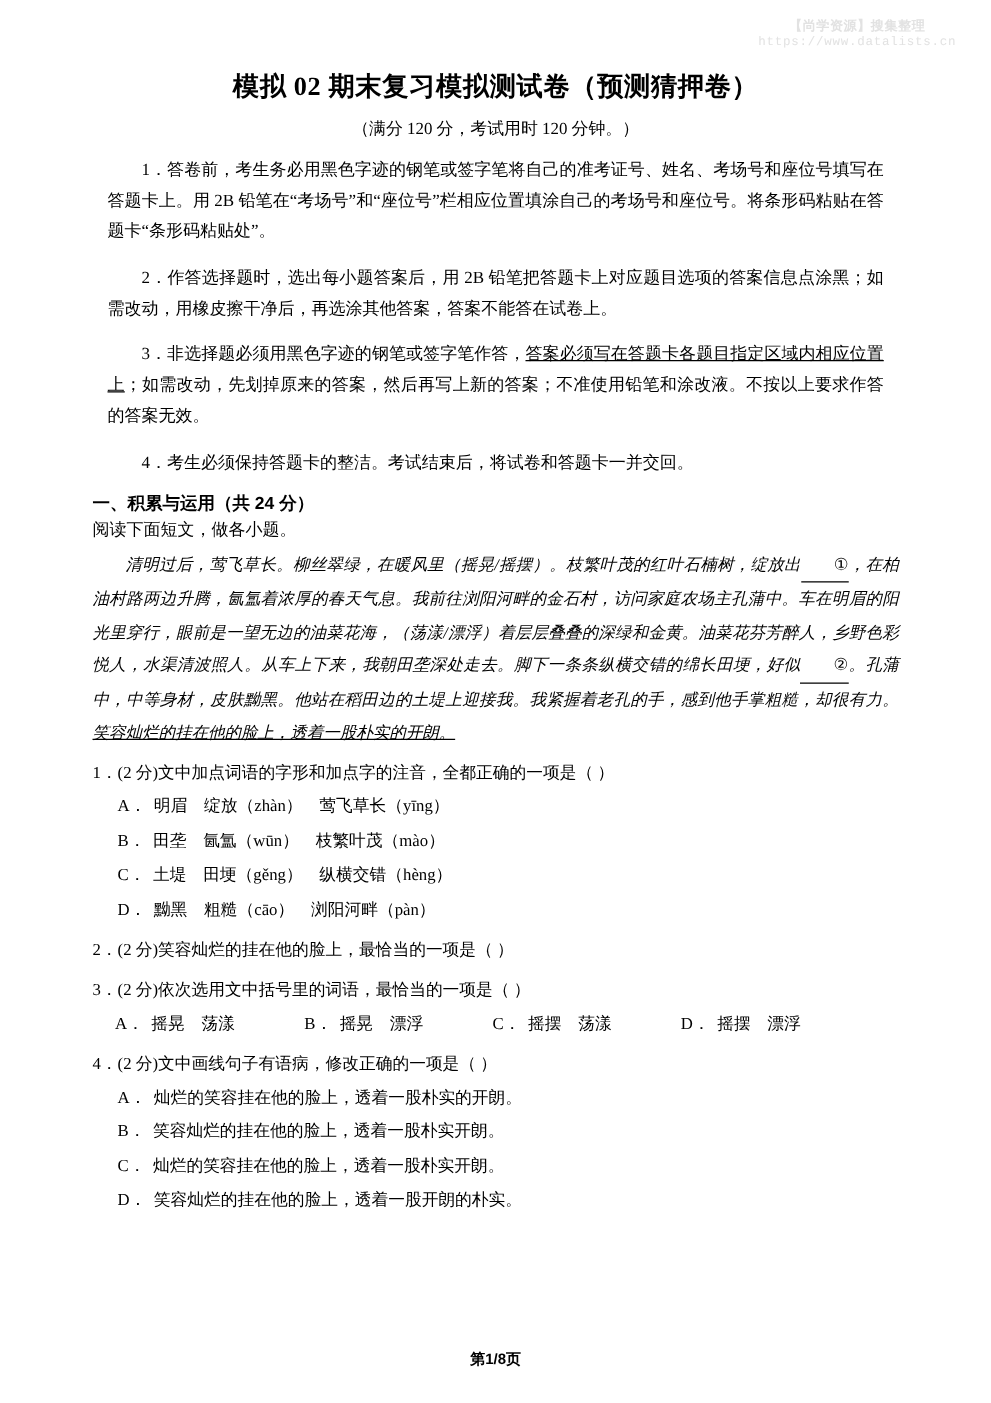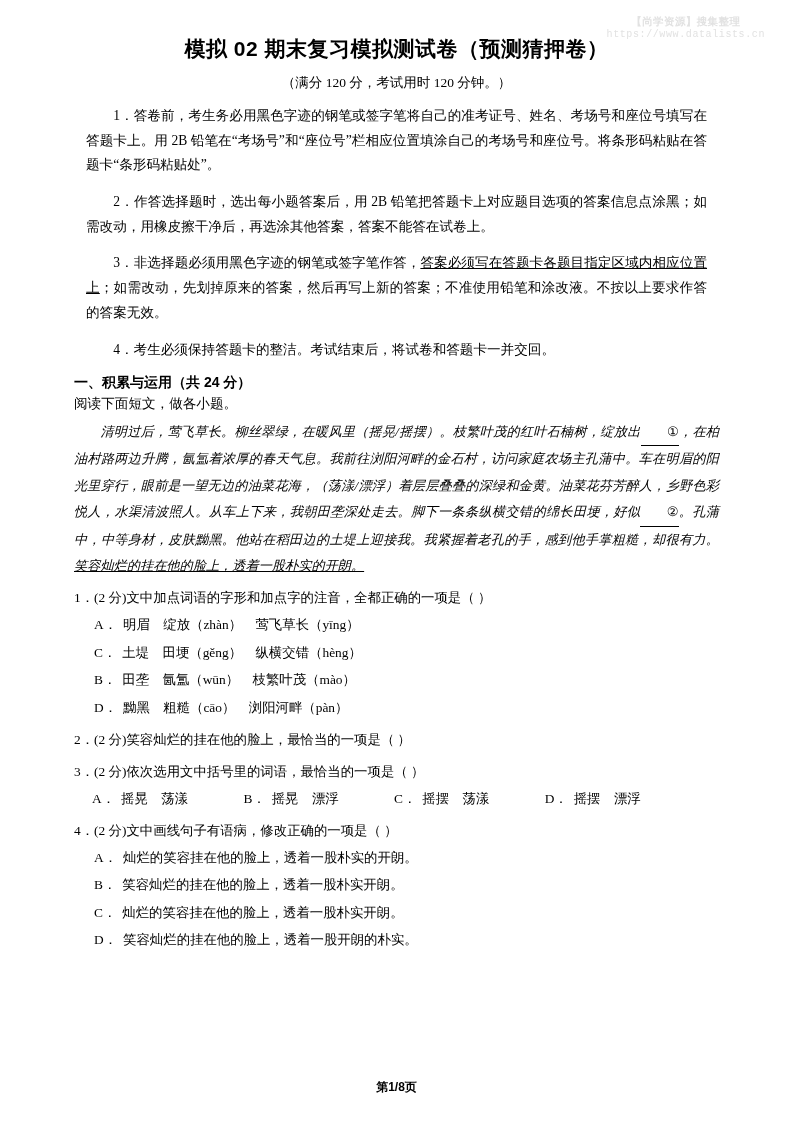--- a/index.html
+++ b/index.html
@@ -45,27 +45,27 @@
 
   
   .content {
     position: absolute;
     left: 74px;
     top: 0;
     width: 645px;
   }
 
   .doc-title {
-    margin-top: 36px;
+    margin-top: 56px;
     text-align: center;
     font-size: 21px;
     font-weight: bold;
     letter-spacing: .5px;
     line-height: 1.25;
-    font-family: Liberation Sans, sans-serif;
+    font-family: Liberation Serif, serif;
   }
   .doc-subtitle {
     margin-top: 12px;
     text-align: center;
     font-size: 13.5px;
     line-height: 1.3;
   }
 
   .notice-head {
     margin-top: 16px;
@@ -183,22 +183,22 @@
 
     <div class="section-head">一、积累与运用（共 24 分）</div>
     <p class="lead-in">阅读下面短文，做各小题。</p>
 
     <p class="passage"><span>清明过后，莺飞草长。柳丝翠绿，在暖风里（摇晃/摇摆）。枝繁叶茂的红叶石楠树，绽放出</span><span class="blank">①</span><span>，在柏油村路两边升腾，氤氲着浓厚的春天气息。我前往浏阳河畔的金石村，访问家庭农场主孔蒲中。车在明眉的阳光里穿行，眼前是一望无边的油菜花海，（荡漾/漂浮）着层层叠叠的深绿和金黄。油菜花芬芳醉人，乡野色彩悦人，水渠清波照人。从车上下来，我朝田垄深处走去。脚下一条条纵横交错的绵长田埂，好似</span><span class="blank">②</span><span>。孔蒲中，中等身材，皮肤黝黑。他站在稻田边的土堤上迎接我。我紧握着老孔的手，感到他手掌粗糙，却很有力。</span><span class="uline">笑容灿烂的挂在他的脸上，透着一股朴实的开朗。</span></p>
 
     <div class="q">
       <p class="q-stem"><span>1．</span><span>(2 分)</span><span>文中加点词语的字形和加点字的注音，全都正确的一项是（    ）</span></p>
       <ul class="opts">
         <li><span class="opt-label">A．</span><span>明眉　绽放（zhàn）　莺飞草长（yīng）</span></li>
+        <li><span class="opt-label">B．</span><span>田垄　氤氲（wūn）　枝繁叶茂（mào）</span></li>
         <li><span class="opt-label">C．</span><span>土堤　田埂（gěng）　纵横交错（hèng）</span></li>
-        <li><span class="opt-label">B．</span><span>田垄　氤氲（wūn）　枝繁叶茂（mào）</span></li>
         <li><span class="opt-label">D．</span><span>黝黑　粗糙（cāo）　浏阳河畔（pàn）</span></li>
       </ul>
     </div>
 
     <div class="q">
       <p class="q-stem"><span>2．</span><span>(2 分)</span><span>笑容灿烂的挂在他的脸上，最恰当的一项是（    ）</span></p>
     </div>
 
     <div class="q">
       <p class="q-stem"><span>3．</span><span>(2 分)</span><span>依次选用文中括号里的词语，最恰当的一项是（    ）</span></p>

